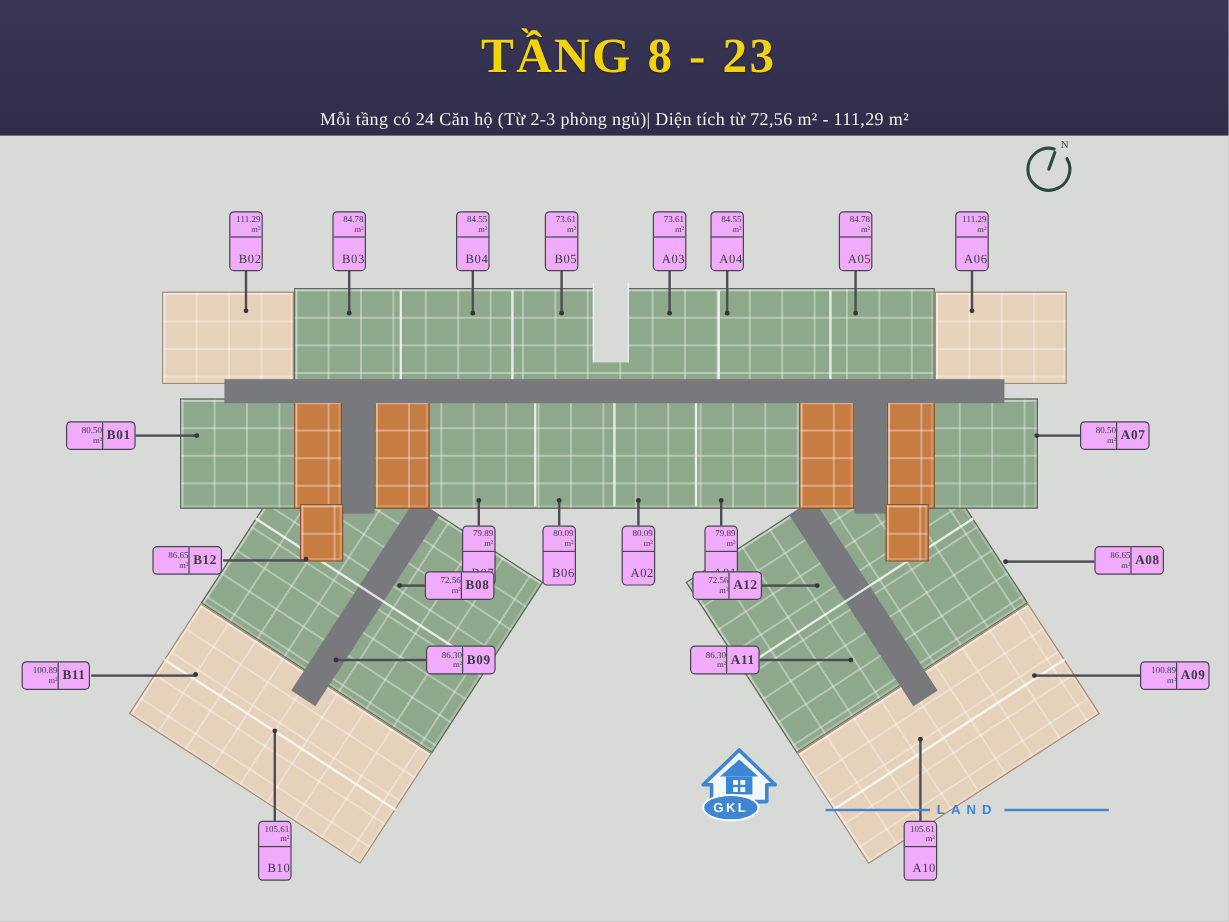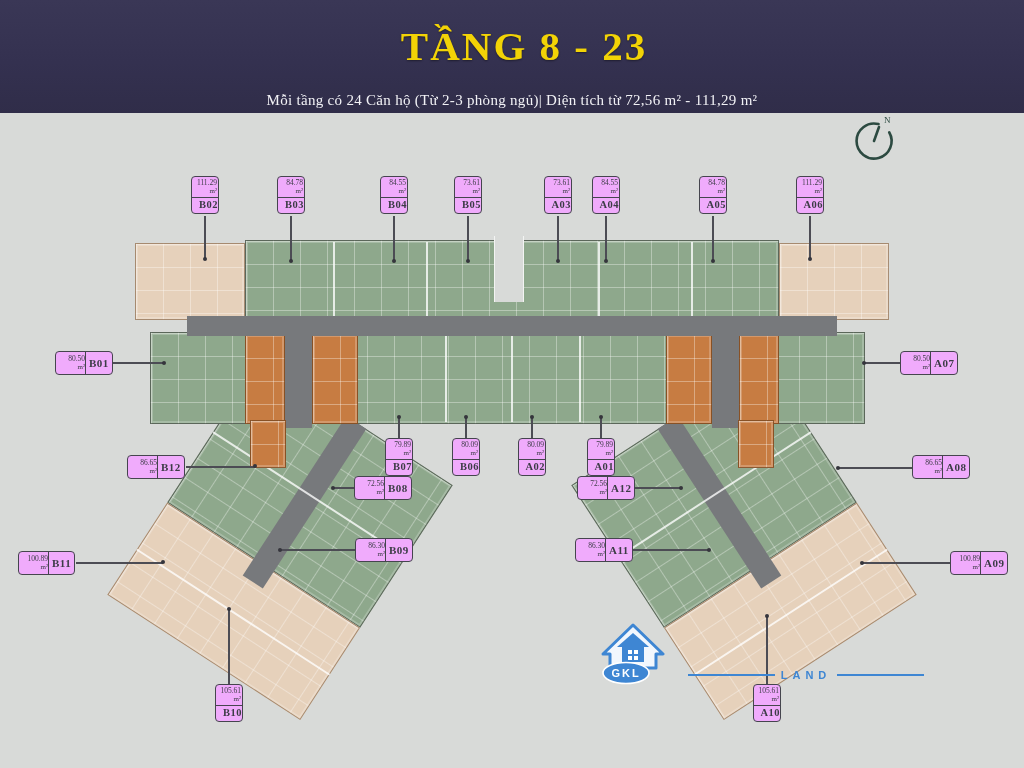--- a/index.html
+++ b/index.html
@@ -35,21 +35,21 @@
   .wing-inner{position:absolute;inset:0;}
   .wing .blk{position:absolute;}
 
   
   .tag{position:absolute;background:#f0abfc;border:1.3px solid #45454e;border-radius:4px;
        color:#3c3c46;text-align:right;box-sizing:border-box;z-index:30;line-height:1;}
   .tag-v{width:28px;}
   .tag-v .area{padding:2px 1px 2px;border-bottom:1.2px solid #45454e;}
   .tag-v .area .val{font-size:7.5px;letter-spacing:0;}
   .tag-v .area .unit{font-size:7px;margin-top:1px;}
-  .tag-v .code{font-size:10.5px;font-weight:bold;padding:2px 0 3px;letter-spacing:.5px;}
+  .tag-v .code{font-size:10.5px;font-weight:normal;padding:2px 0 3px;letter-spacing:.5px;margin-top:12px;}
   .tag-h{height:24px;display:flex;align-items:stretch;}
   .tag-h .area{width:29px;display:flex;flex-direction:column;justify-content:center;
                border-right:1.2px solid #45454e;padding:1px 0;}
   .tag-h .area .val{font-size:7.5px;}
   .tag-h .area .unit{font-size:7px;margin-top:1px;}
   .tag-h .code{flex:1;display:flex;align-items:center;justify-content:center;
                font-size:11px;font-weight:bold;padding:0 3px;letter-spacing:.5px;}
   .leader{position:absolute;background:#4c4c54;z-index:25;}
   .dot{position:absolute;width:4px;height:4px;border-radius:50%;background:#35353c;z-index:26;}
 
@@ -120,21 +120,21 @@
   <div class="gray" style="position:absolute;left:187px;top:316px;width:650px;height:20px;z-index:8;"></div>
 
   <div class="compass">
     <svg width="46" height="48" viewBox="0 0 46 48">
       <path d="M 38.2 18.25 A 17.5 17.5 0 1 1 27.5 10.1" fill="none" stroke="#2c4a41" stroke-width="2.6" stroke-linecap="round"></path>
       <line x1="23" y1="27" x2="28" y2="13" stroke="#2c4a41" stroke-width="2.6" stroke-linecap="round"></line>
       <text x="33" y="9" font-size="9" font-family="Liberation Serif, serif" fill="#2c4a41">N</text>
     </svg>
   </div>
 
-  <div class="logo" style="left:599px;top:623px;">
+  <div class="logo" style="left:582px;top:623px;">
     <svg width="68" height="62" viewBox="0 0 68 62">
       <polygon points="34,2 64,31 57,31 57,45 11,45 11,31 4,31" fill="#f2f7fd" stroke="#3e86d3" stroke-width="3" stroke-linejoin="round"></polygon>
       <polygon points="34,10 50,24 18,24" fill="#3e86d3"></polygon>
       <rect x="23" y="24" width="22" height="15" fill="#3e86d3"></rect>
       <rect x="29" y="27" width="4" height="4" fill="#ffffff"></rect>
       <rect x="35" y="27" width="4" height="4" fill="#ffffff"></rect>
       <rect x="29" y="33" width="4" height="4" fill="#ffffff"></rect>
       <rect x="35" y="33" width="4" height="4" fill="#ffffff"></rect>
       <ellipse cx="27" cy="50" rx="23" ry="10.5" fill="#3e86d3" stroke="#ffffff" stroke-width="1.6"></ellipse>
       <text x="27" y="54" text-anchor="middle" font-size="11" font-weight="bold" letter-spacing="2" font-family="Liberation Sans, sans-serif" fill="#ffffff">GKL</text>

